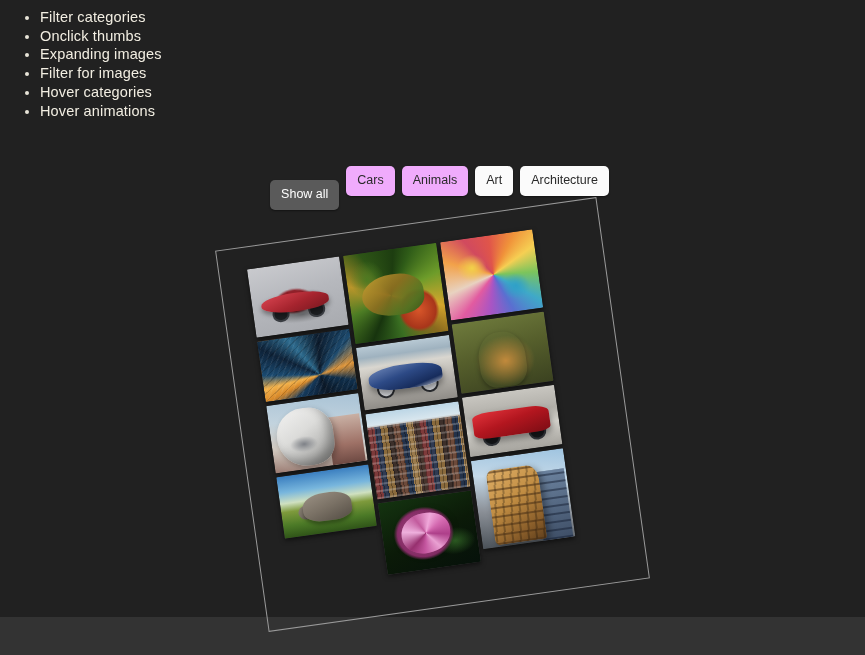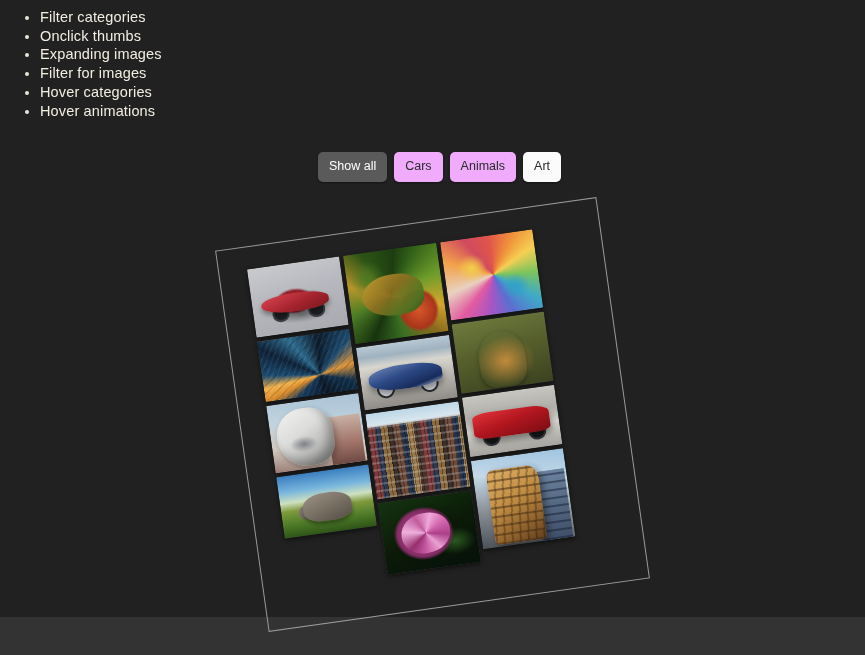--- a/index.html
+++ b/index.html
@@ -38,21 +38,21 @@
     font-family:"Liberation Sans", sans-serif;
     font-size:12.5px;
     line-height:1;
     padding:8px 11px 9px 11px;
     border:none;border-radius:5px;
     background:#fbfbfb;color:#2a2a2a;
     cursor:pointer;
     box-shadow:0 1px 2px rgba(0,0,0,.45);
     white-space:nowrap;
   }
-  .filter-btn.active{background:#5a5a5a;color:#ffffff;}
+  .filter-btn.active{background:#5a5a5a;color:#ffffff;margin-top:28px;}
   
   #gallery-frame{
     position:absolute;
     left:240px;top:222px;
     width:385px;height:385px;
     transform:rotate(-8deg);
     border:1px solid #9a9a9a;
     box-sizing:border-box;
   }
   #gallery-grid{
@@ -303,20 +303,21 @@
     <li>Filter for images</li>
     <li>Hover categories</li>
     <li>Hover animations</li>
   </ul>
 
 <div id="filter-bar">
     <button class="filter-btn active" style="background: rgb(90, 90, 90);">Show all</button>
     <button class="filter-btn" style="background: #f0abfc;">Cars</button>
     <button class="filter-btn" style="background: #f0abfc;">Animals</button>
     <button class="filter-btn" style="background: rgb(251, 251, 251); text-align: right;">Art</button>
+    <button class="filter-btn" style="background: rgb(251, 251, 251);">Architecture</button>
   </div>
 
 <div id="gallery-frame" style="transform: rotate(-8deg); border-color: rgb(154, 154, 154);">
   <div id="gallery-grid">
       <figure class="thumb" title="Red convertible sports car on light studio floor" style="height: 69px;">
         <div class="thumb-art art-car-red-conv"></div>
       </figure>
       <figure class="thumb" title="Abstract upward view of skyscrapers with orange and blue sky" style="height: 61px;">
         <div class="thumb-art art-arch-abstract"></div>
       </figure>

